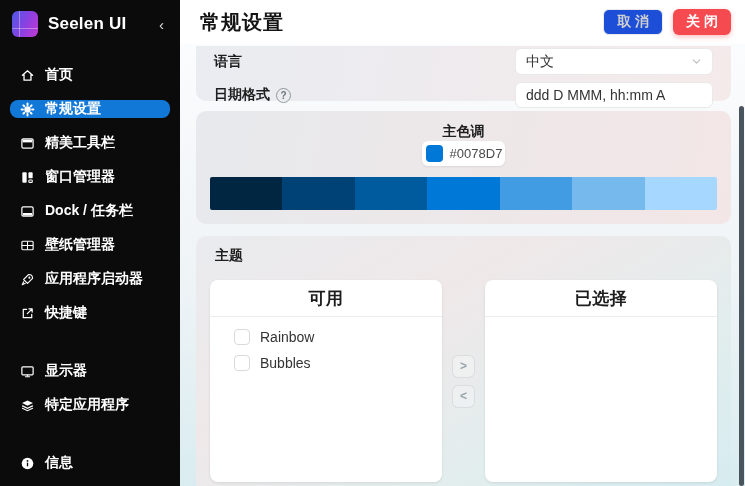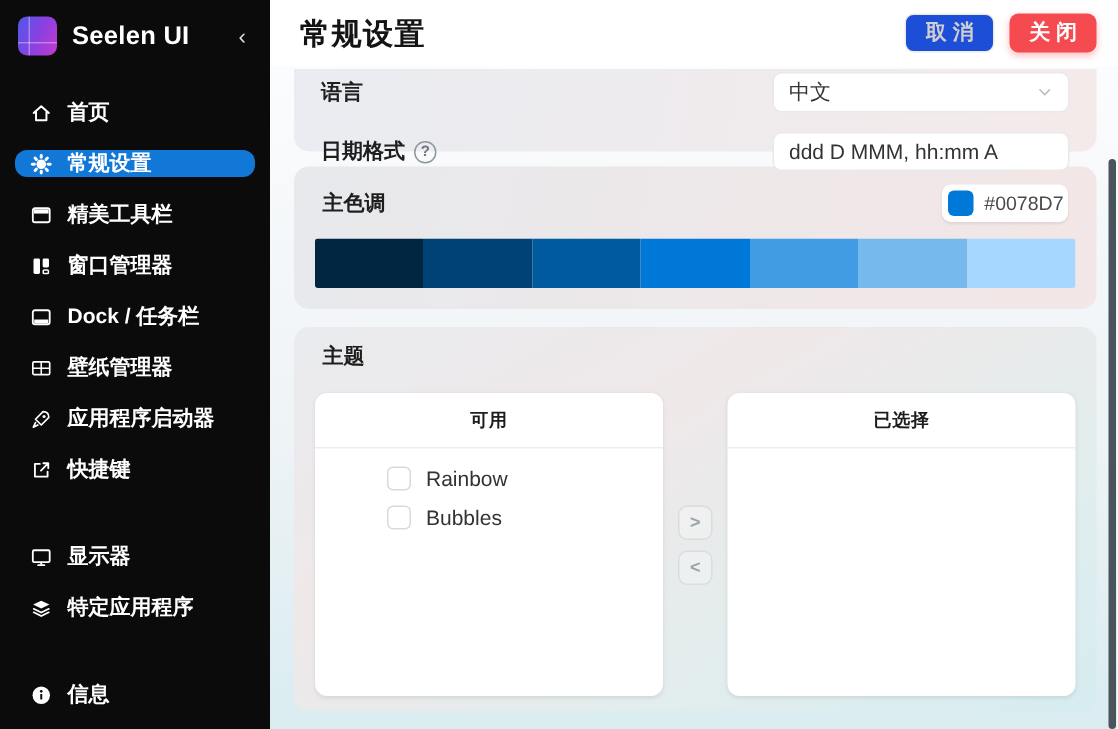--- a/index.html
+++ b/index.html
@@ -34,49 +34,49 @@
   .btn-cancel { background:#1d4ed8; border:1px solid #ebebeb; color:#cfcfcf; margin-right:10px; }
   .btn-close { background:#f54a50; color:#fff; box-shadow:0 2px 5px rgba(245,74,80,.35); }
 
   .content { flex:1; position:relative; overflow:hidden; padding:2px 14px 0 16px;
              background:linear-gradient(180deg,#fbfcfd 0%,#eef3f6 55%,#d9ecf0 100%); }
 
   .card { border-radius:10px; }
   .card-first { border-radius:0 0 10px 10px; height:55px; padding:2px 18px 12px 18px;
                 background:linear-gradient(100deg,#e9ecf1 0%,#f5eaea 100%); margin-bottom:10px; }
   .setting-row { display:flex; align-items:center; justify-content:space-between; }
-  .setting-row + .setting-row { margin-top:13px; }
+  .setting-row + .setting-row { margin-top:7px; }
   .setting-label { font-size:14px; font-weight:600; color:#1e1e1e; display:flex; align-items:center; gap:6px; }
   .help-icon { width:15px; height:15px; border:1px solid #8f989e; border-radius:50%; color:#6d767c;
                font-size:10px; font-weight:700; display:flex; align-items:center; justify-content:center; cursor:pointer; }
   .select, .text-input { width:198px; height:27px; background:#fff; border:1px solid #e9e9e9; border-radius:6px;
               display:flex; align-items:center; padding:0 10px; font-size:14px; color:#333;
               font-family:inherit; }
   .select { justify-content:space-between; cursor:pointer; }
   .select svg { width:11px; height:11px; }
   .text-input { height:26px; outline:none; }
 
   .card-accent { padding:12px 14px 14px 14px; background:linear-gradient(100deg,#e7e9ec 0%,#f3e6e6 100%); margin-bottom:12px; }
-  .accent-row { display:flex; align-items:center; justify-content:space-between; padding:0 5px; }
+  .accent-row { display:flex; align-items:center; justify-content:space-between; padding:0 5px;flex-direction:column; }
   .hex-box { background:#fff; border-radius:6px; height:25px; display:flex; align-items:center; gap:7px;
              padding:0 3px 0 4px; box-shadow:0 1px 2px rgba(0,0,0,.08); cursor:pointer; }
   .swatch { width:17px; height:17px; border-radius:4px; }
   .hex-text { font-size:13px; color:#4a4a4a; }
   .palette { display:flex; height:33px; margin-top:11px; overflow:hidden; border-radius:2px; }
   .palette span { flex:1; }
 
   .card-theme { height:256px; padding:11px 14px 12px 14px;
                 background:linear-gradient(150deg,#e9ebee 0%,#efe8e9 35%,#e2eded 70%,#d6ecf0 100%); }
   .theme-label { margin-left:5px; }
   .transfer { display:flex; margin-top:15px; height:202px; }
   .panel { flex:1; background:#fff; border-radius:8px; box-shadow:0 1px 3px rgba(0,0,0,.09);
            overflow:hidden; display:flex; flex-direction:column; }
   .panel-header { height:37px; flex-shrink:0; display:flex; align-items:center; justify-content:center;
-                  font-size:12px; font-weight:700; color:#1d1d1d; border-bottom:1px solid #ededed; letter-spacing:.5px; }
-  .panel-body { padding:7px 4px;margin-left:32px; }
+                  font-size:17px; font-weight:700; color:#1d1d1d; border-bottom:1px solid #ededed; letter-spacing:.5px; }
+  .panel-body { padding:7px 12px; }
   .t-item { display:flex; align-items:center; gap:10px; padding:5px 12px; font-size:14px; color:#333; cursor:pointer; }
   .t-item.disabled { color:#c6c6c6; background:rgba(242,242,242,.55); cursor:default; }
   .checkbox { width:16px; height:16px; border:1px solid #d9d9d9; border-radius:4px; background:#fff; flex-shrink:0; }
   .checkbox.disabled { background:#efefef; border-color:#e2e2e2; }
   .transfer-mid { width:43px; flex-shrink:0; display:flex; flex-direction:column; align-items:center;
                   justify-content:center; gap:7px; }
   .t-btn { width:23px; height:23px; border-radius:6px; border:1px solid rgba(60,90,100,.12);
            background:rgba(255,255,255,.28); color:#97a4aa; font-size:12px; font-weight:700;
            display:flex; align-items:center; justify-content:center; cursor:pointer; font-family:inherit; }
 

